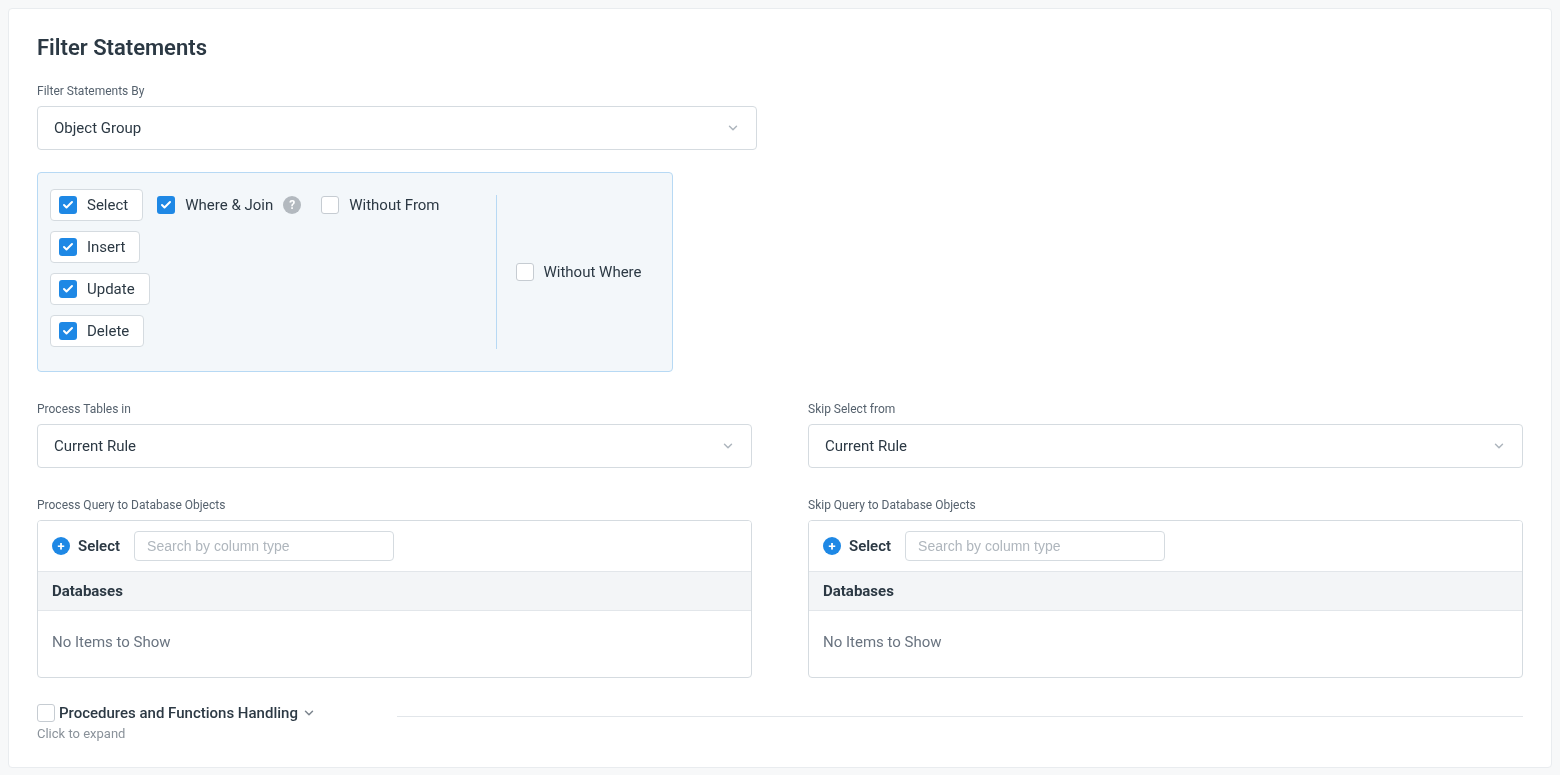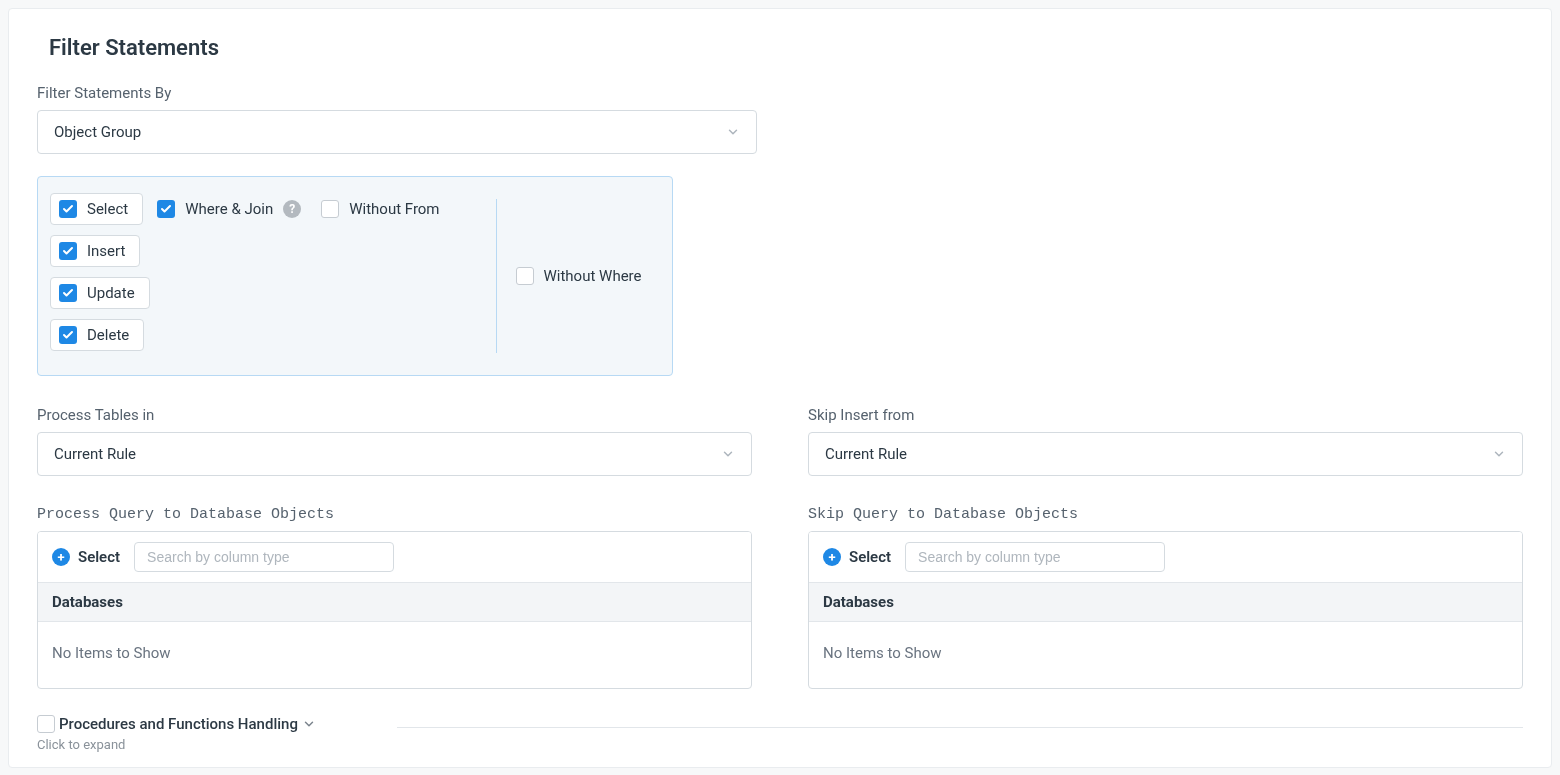--- a/index.html
+++ b/index.html
@@ -19,24 +19,24 @@
     border: 1px solid #e9ecef;
     border-radius: 4px;
     padding: 26px 28px 8px 28px;
     height: 760px;
     position: relative;
   }
   .section-title {
     font-size: 22px;
     font-weight: 600;
     color: #2c3944;
-    margin: 0 0 24px 12px;
+    margin: 0 0 24px 0;
   }
   .field-label {
-    font-size: 15px;
+    font-size: 12px;
     color: #56626e;
     margin-bottom: 8px;
   }
   .select-box {
     border: 1px solid #d5dbe0;
     border-radius: 4px;
     height: 44px;
     display: flex;
     align-items: center;
     justify-content: space-between;
@@ -183,21 +183,21 @@
     position: relative;
   }
   .exp-cb {
     width: 18px; height: 18px; border: 1.5px solid #c6ccd2;
     border-radius: 3px; background: #fff;
   }
   .exp-title { font-size: 15px; color: #2c3944; font-weight: 500; }
   .caret-sm { color: #7b848d; }
   .exp-sub { font-size: 13px; color: #8a929a; margin-top: 4px; }
   .mt-30 { margin-top: 30px; }
-  .mb-8 { margin-bottom: 8px; font-family: Liberation Mono, monospace; }
+  .mb-8 { margin-bottom: 8px; }
   .w-half { width: 720px; }
 </style>
 </head>
 <body>
 
 <div class="panel">
 
   <h2 class="section-title">Filter Statements</h2>
 
   <div class="field-label">Filter Statements By</div>
@@ -281,21 +281,21 @@
       <div class="select-box">
         <span>Current Rule</span>
         <span class="caret">
           <svg width="14" height="14" viewBox="0 0 24 24" fill="none" stroke="currentColor" stroke-width="2.5" stroke-linecap="round" stroke-linejoin="round">
               <polyline points="6 9 12 15 18 9"></polyline>
             </svg>
         </span>
       </div>
     </div>
     <div class="col">
-      <div class="field-label">Skip Insert from</div>
+      <div class="field-label">Skip Select from</div>
       <div class="select-box">
         <span>Current Rule</span>
         <span class="caret">
           <svg width="14" height="14" viewBox="0 0 24 24" fill="none" stroke="currentColor" stroke-width="2.5" stroke-linecap="round" stroke-linejoin="round">
               <polyline points="6 9 12 15 18 9"></polyline>
             </svg>
         </span>
       </div>
     </div>
   </div>

